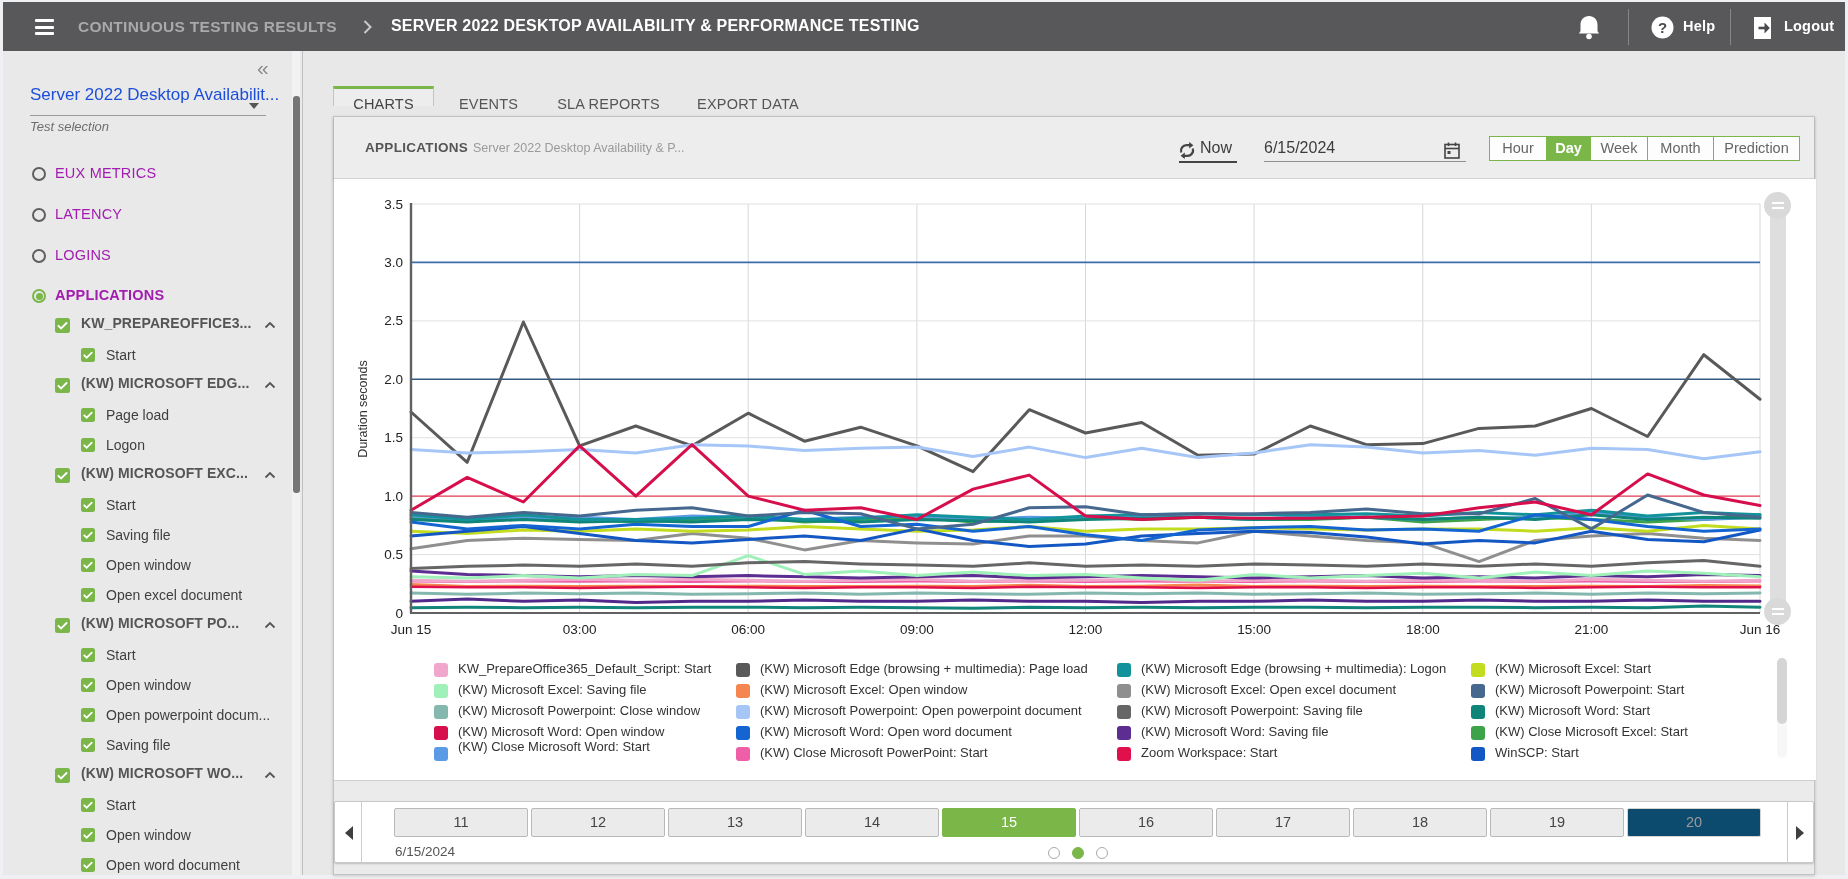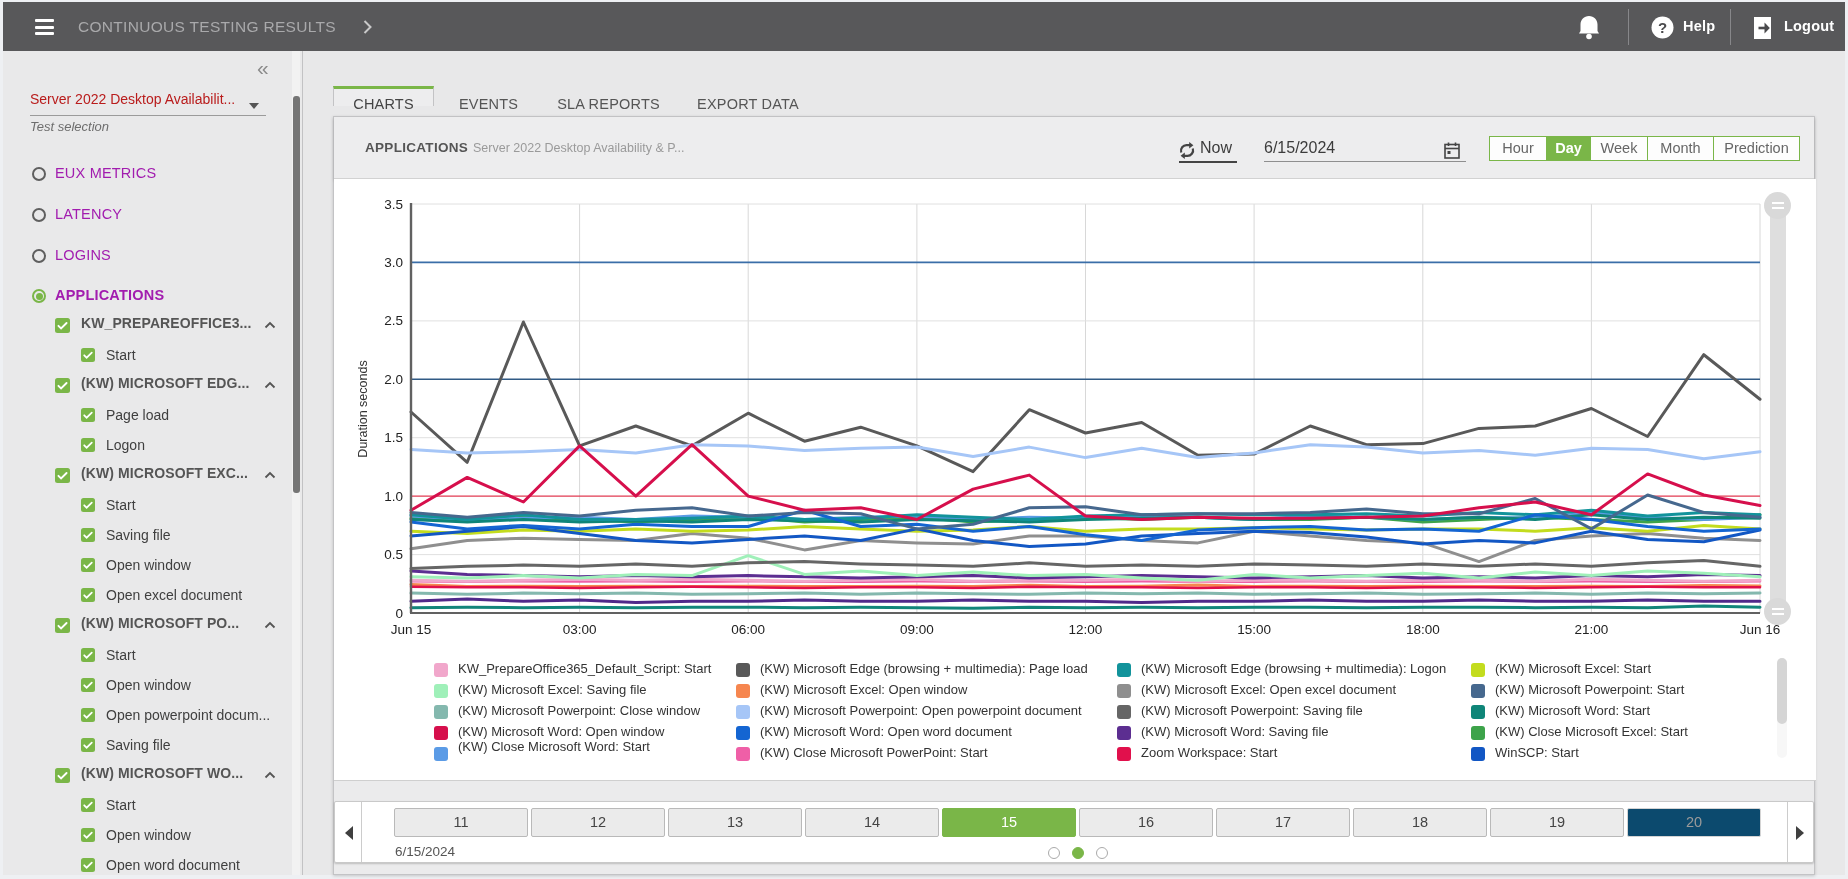--- a/index.html
+++ b/index.html
@@ -2,30 +2,30 @@
 <html><head><meta charset="utf-8"><title>Continuous Testing Results</title>
 <style>
 * { margin:0; padding:0; box-sizing:border-box; }
 html,body { width:1848px; height:879px; overflow:hidden; background:#eef0f3;
   font-family:"Liberation Sans",sans-serif; }
 .abs { position:absolute; }
 #app { position:absolute; left:3px; top:2px; width:1842px; height:873px; background:#e8e8e9; }
 
 
 #topbar { position:absolute; left:0; top:0; width:1842px; height:49px; background:#58585a; }
-#topbar .bc { position:absolute; left:75px; top:16px; font-size:15.5px; letter-spacing:.3px; color:#a9a9ab; font-weight:400;}
+#topbar .bc { position:absolute; left:75px; top:16px; font-size:15.5px; letter-spacing:.3px; color:#a9a9ab; font-weight:700;}
 #topbar .ttl { position:absolute; left:388px; top:15px; font-size:16px; letter-spacing:.2px; color:#fff; font-weight:600; }
 .hline { position:absolute; left:32px; width:19px; height:3px; background:#fff; border-radius:1px; }
 .tdiv { position:absolute; top:7px; width:1px; height:36px; background:#87878a; }
 #topbar .htxt { position:absolute; top:16px; color:#fff; font-size:14.5px; font-weight:700; letter-spacing:.2px; }
 
 
 #sidebar { position:absolute; left:0; top:49px; width:300px; height:824px; background:#e9e9ea; border-right:1px solid #c2c2c4; }
 #sidebar .coll { position:absolute; left:254px; top:5px; font-size:21px; color:#8a8a8a; }
-#sidebar .ddtext { position:absolute; left:27px; top:40px; font-size:14px; color:#b91c1c; }
+#sidebar .ddtext { position:absolute; left:27px; top:34px; font-size:17px; color:#1d4ed8; }
 #sidebar .ddcaret { position:absolute; left:246px; top:52px; width:0; height:0; border-left:5.5px solid transparent; border-right:5.5px solid transparent; border-top:6px solid #555; }
 #sidebar .ddline { position:absolute; left:27px; top:64px; width:236px; height:1px; background:#9b9b9b; }
 #sidebar .tsel { position:absolute; left:27px; top:68px; font-size:13px; font-style:italic; color:#6e6e6e; }
 .rad { position:absolute; width:14px; height:14px; border:2px solid #5f5f5f; border-radius:50%; }
 .raddot { position:absolute; width:7px; height:7px; background:#7ab648; border-radius:50%; }
 .rlab { position:absolute; font-size:14.5px; letter-spacing:.2px; color:#a21caf;text-align:right; }
 .rsel { font-weight:700; }
 .cb { position:absolute; background:#7ab648; border-radius:2.5px; }
 .ptxt { position:absolute; font-size:14px; font-weight:700; letter-spacing:.1px; color:#555; }
 .ctxt { position:absolute; font-size:14px; color:#3f3f3f; }
@@ -74,20 +74,21 @@
 <body>
 <div id="app">
   <div id="topbar">
     <div class="hline" style="top:17px"></div>
     <div class="hline" style="top:23.5px"></div>
     <div class="hline" style="top:30px"></div>
     <div class="bc">CONTINUOUS TESTING RESULTS</div>
     <svg class="abs" style="left:360px;top:18px" width="9" height="14" viewBox="0 0 9 14">
         <path d="M1.5 1 L7.5 7 L1.5 13" stroke="#c9c9c9" stroke-width="2" fill="none"></path>
       </svg>
+    <div class="ttl">SERVER 2022 DESKTOP AVAILABILITY &amp; PERFORMANCE TESTING</div>
     <svg class="abs" style="left:1574px;top:13px" width="24" height="26" viewBox="0 0 24 26">
       <path d="M12 1 C7 1 3.5 4.8 3.5 9.5 L3.5 16 L2 18.5 L22 18.5 L20.5 16 L20.5 9.5 C20.5 4.8 17 1 12 1 Z" fill="#fff"></path>
       <circle cx="12" cy="21.5" r="2.8" fill="#fff"></circle>
     </svg>
     <div class="tdiv" style="left:1625px"></div>
     <svg class="abs" style="left:1648px;top:14px" width="23" height="23" viewBox="0 0 23 23">
       <circle cx="11.5" cy="11.5" r="11" fill="#fff"></circle>
       <text x="11.5" y="16.5" text-anchor="middle" font-size="15" font-weight="bold" fill="#4a4a4c" font-family="Liberation Sans,sans-serif">?</text>
     </svg>
     <div class="htxt" style="left:1680px">Help</div>

